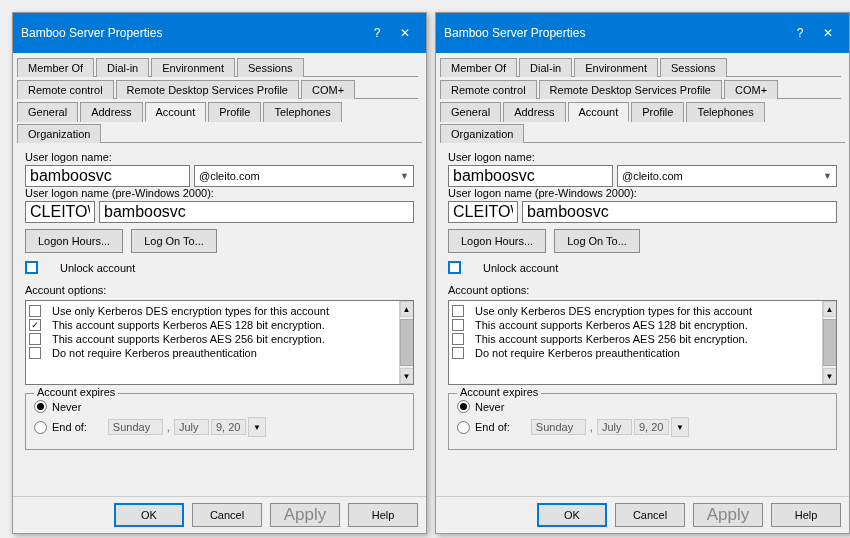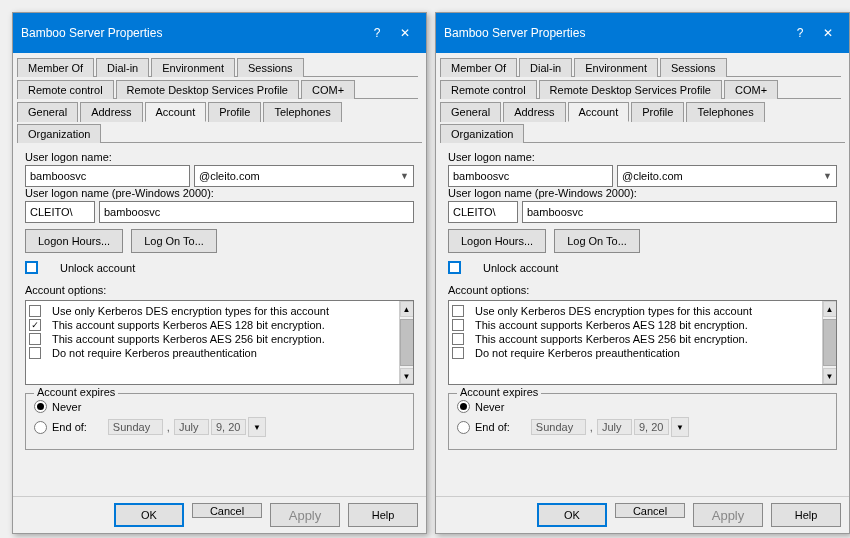--- a/index.html
+++ b/index.html
@@ -98,21 +98,21 @@
     .form-row {
       display: flex;
       gap: 4px;
       align-items: center;
     }
     .text-input {
       height: 22px;
       border: 1px solid #7a7a7a;
       background: white;
       padding: 8px 4px;
-      font-size: 11px;
+      font-size: 16px;
       font-family: inherit;
     }
     .text-input-wide { width: 165px; }
     .text-input-prefix { width: 70px; }
     .text-input-username { flex: 1; }
     .select-control {
       height: 22px;
       border: 1px solid #7a7a7a;
       background: white;
       padding: 2px 4px;
@@ -305,34 +305,34 @@
       width: 70px;
       height: 24px;
       background: #e1e1e1;
       border: 2px solid #0078d7;
       cursor: pointer;
       font-size: 11px;
       font-family: inherit;
     }
     .btn-cancel {
       width: 70px;
-      height: 15px;
+      height: 24px;
       background: #e1e1e1;
       border: 1px solid #8a8a8a;
       cursor: pointer;
       font-size: 11px;
       font-family: inherit;
     }
     .btn-apply {
       width: 70px;
       height: 24px;
       background: #e1e1e1;
       border: 1px solid #8a8a8a;
       cursor: pointer;
-      font-size: 13px;
+      font-size: 17px;
       font-family: inherit;
       color: #888;
     }
     .btn-help {
       width: 70px;
       height: 24px;
       background: #e1e1e1;
       border: 1px solid #8a8a8a;
       cursor: pointer;
       font-size: 11px;

